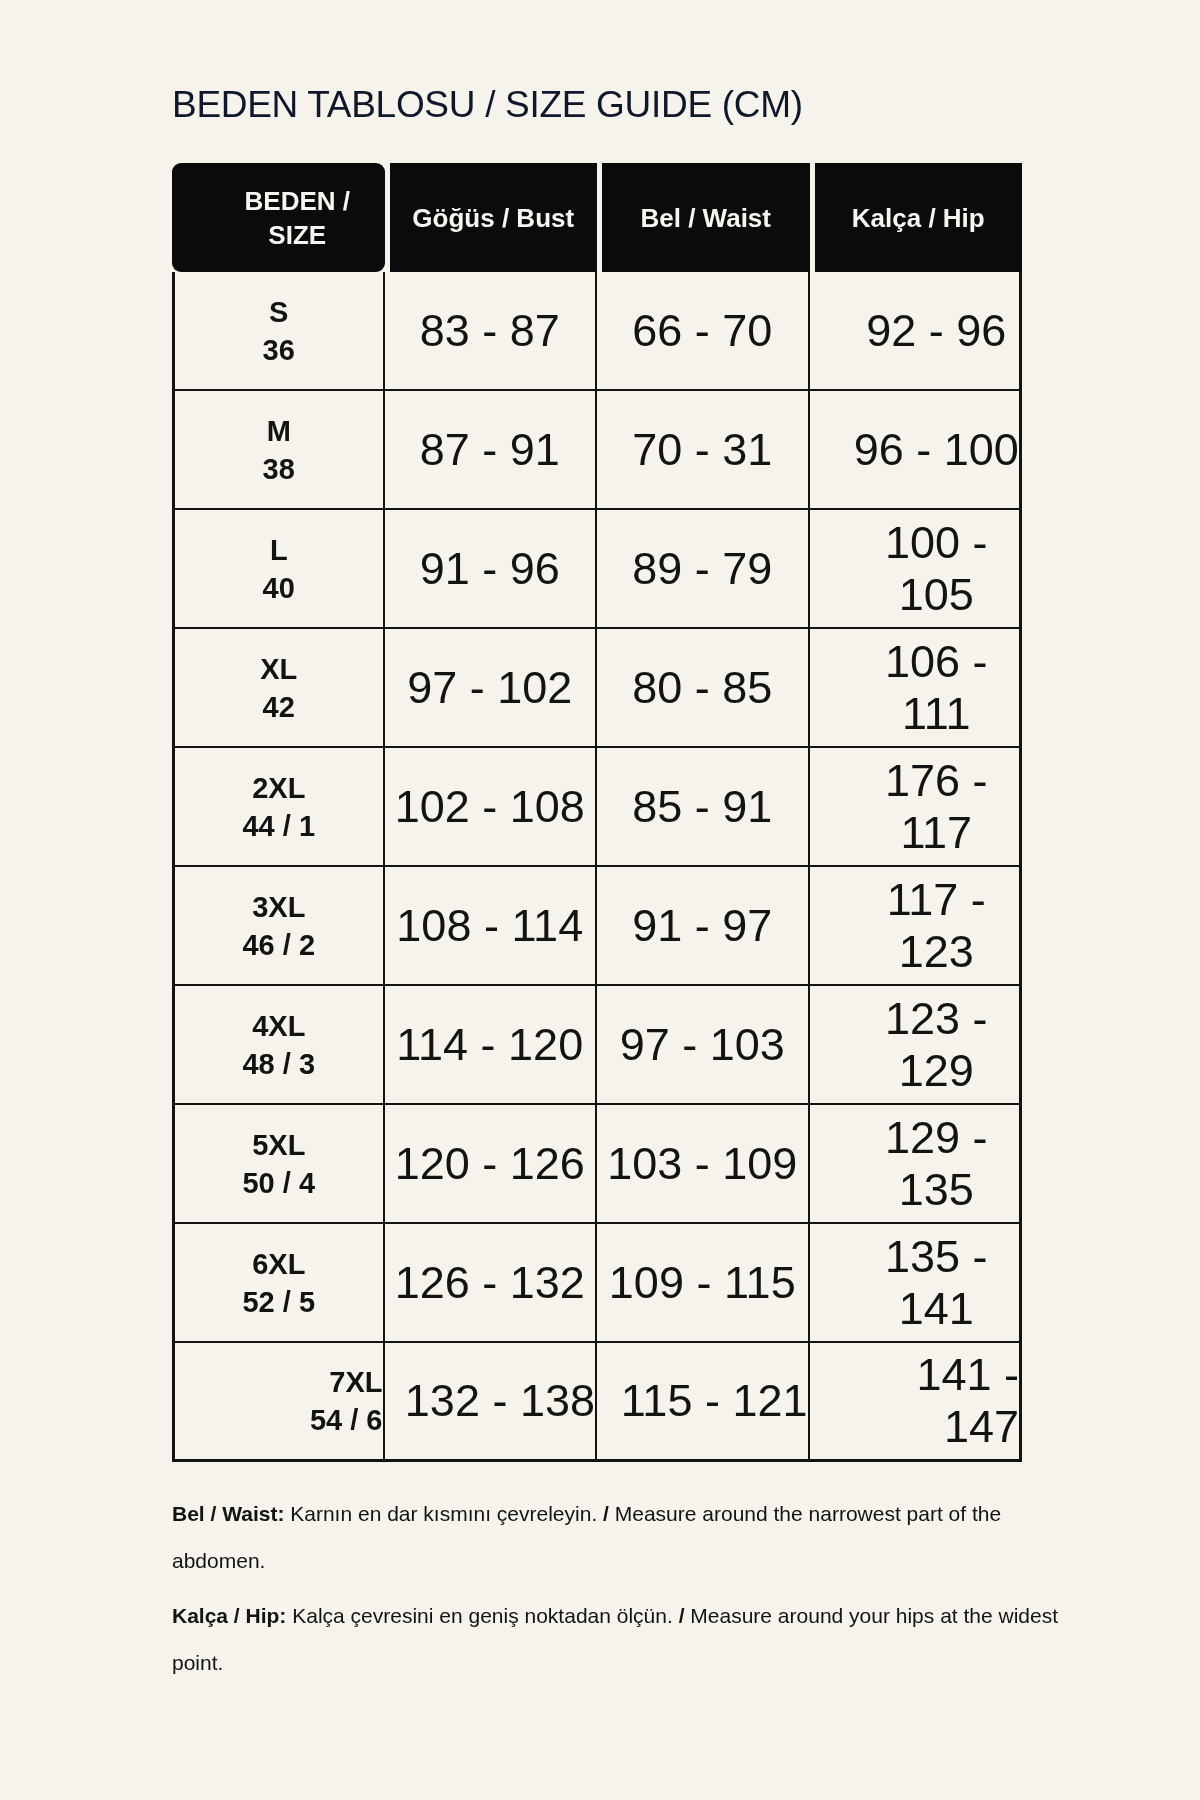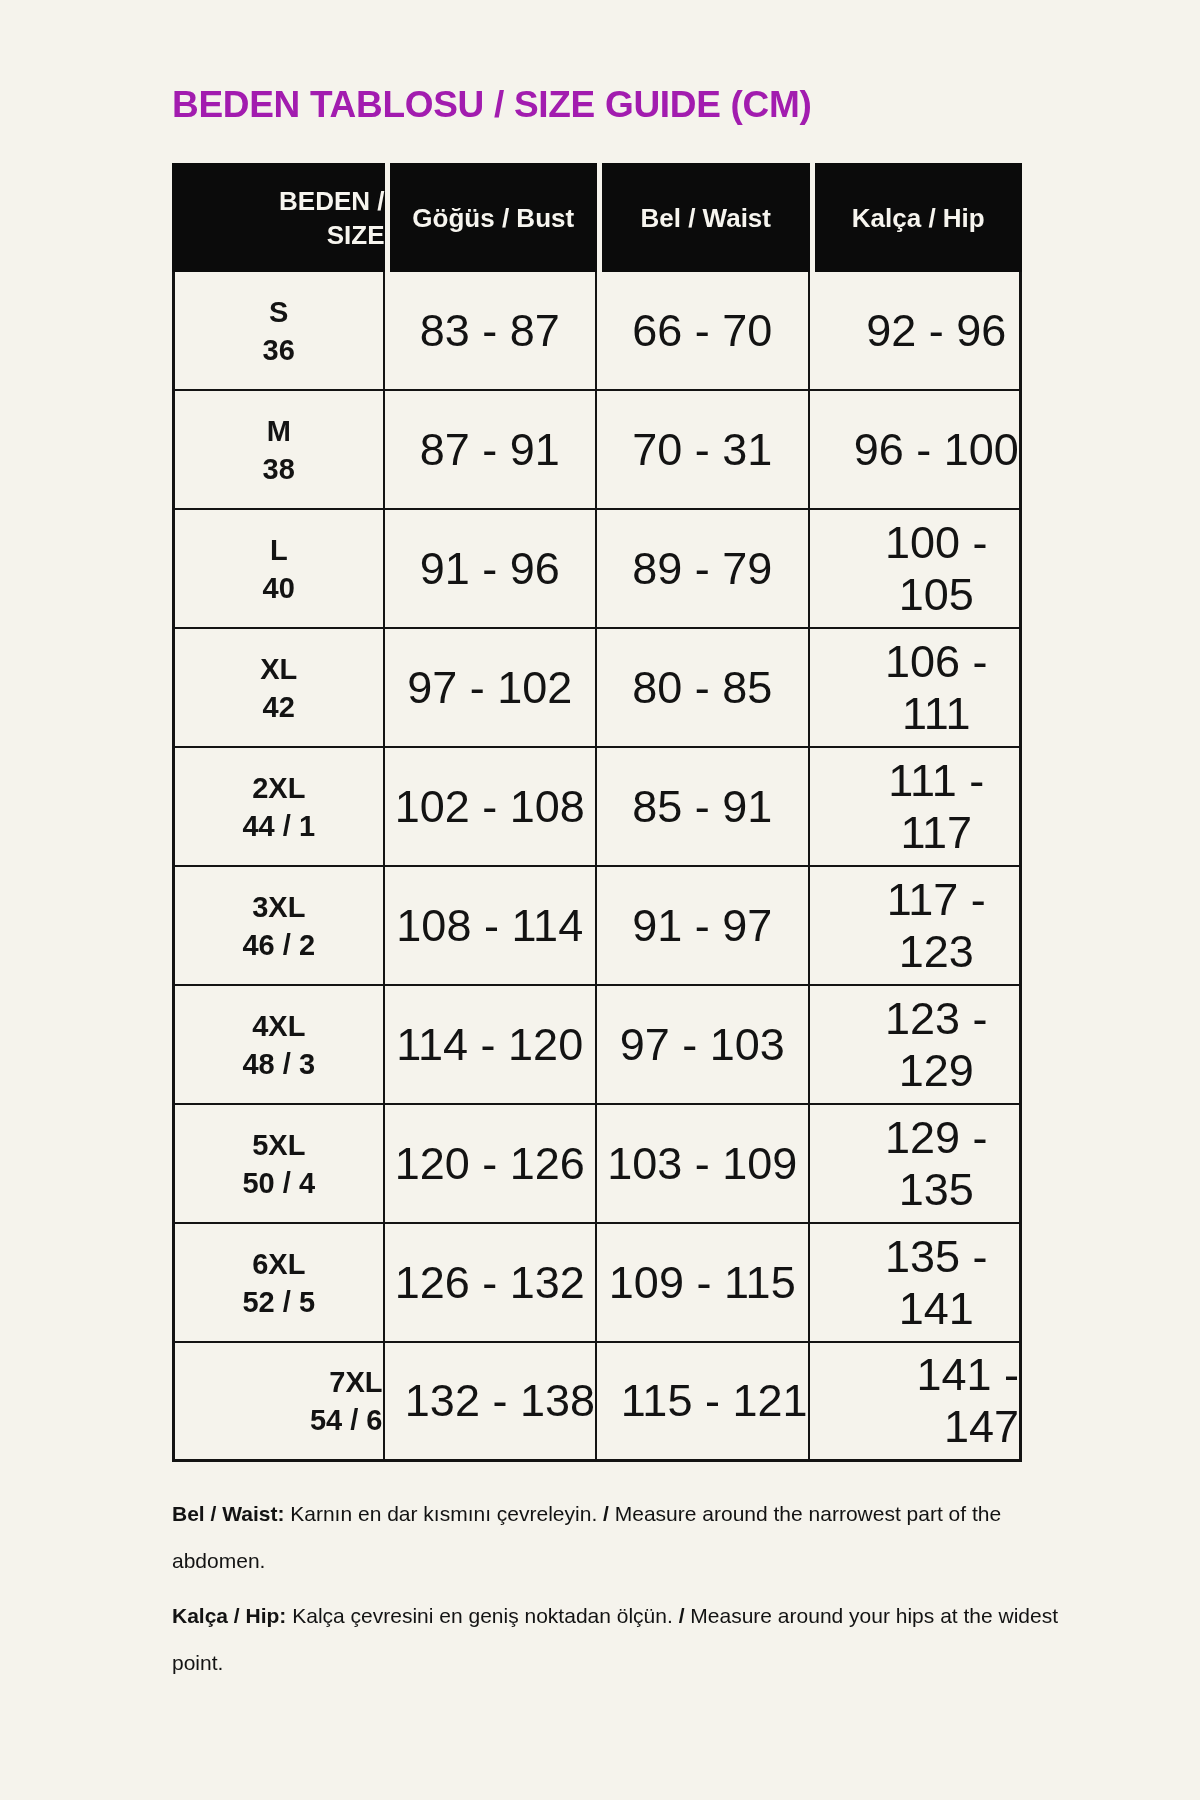--- a/index.html
+++ b/index.html
@@ -15,46 +15,47 @@
     background:var(--bg);
     color:var(--ink);
     font-family:"Liberation Sans","DejaVu Sans",sans-serif;
     overflow:hidden;
   }
   .content{padding:84px 0 0 172px;}
   .title{
     margin:0;
     font-size:37px;
     line-height:42px;
-    font-weight:700;
+    font-weight:400;
     letter-spacing:-0.3px;
-    color:#a21caf;
+    color:#0f172a;
   }
   table.size-table{
     margin-top:37px;
     width:850px;
     table-layout:fixed;
     border-collapse:separate;
     border-spacing:0;
   }
   .size-table thead th{
     background:var(--header-bg);
     color:var(--header-fg);
     height:109px;
     font-size:26px;
     font-weight:700;
     vertical-align:middle;
     padding:0;
     line-height:34px;
   }
   .size-table thead th+th{border-left:5px solid var(--bg);}
   .size-table thead th.header-size{
-    text-align:right;
+    text-align:center;
     padding-left:38px;
     white-space:pre-line;
+    border-radius:9px;
   }
   .size-table tbody td{
     height:119px;
     border-right:2px solid var(--ink);
     border-bottom:2px solid var(--ink);
     text-align:center;
     vertical-align:middle;
     font-size:45px;
     padding:0;
   }
@@ -119,21 +120,21 @@
 42</td>
           <td>97 - 102</td>
           <td>80 - 85</td>
           <td>106 - 111</td>
         </tr>
         <tr>
           <td class="size-cell">2XL
 44 / 1</td>
           <td>102 - 108</td>
           <td>85 - 91</td>
-          <td>111 - 117</td>
+          <td>176 - 117</td>
         </tr>
         <tr>
           <td class="size-cell">3XL
 46 / 2</td>
           <td>108 - 114</td>
           <td>91 - 97</td>
           <td>117 - 123</td>
         </tr>
         <tr>
           <td class="size-cell">4XL

